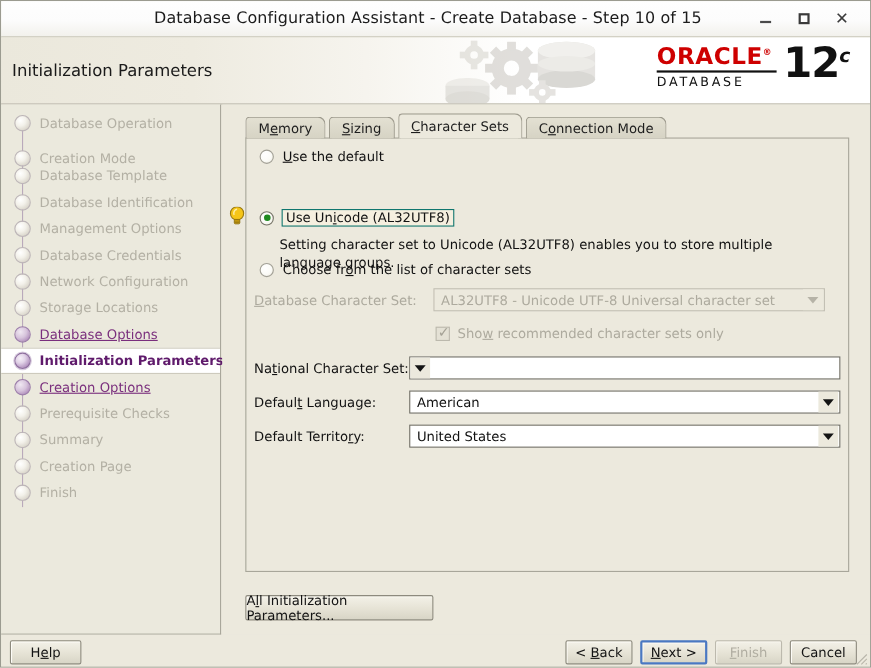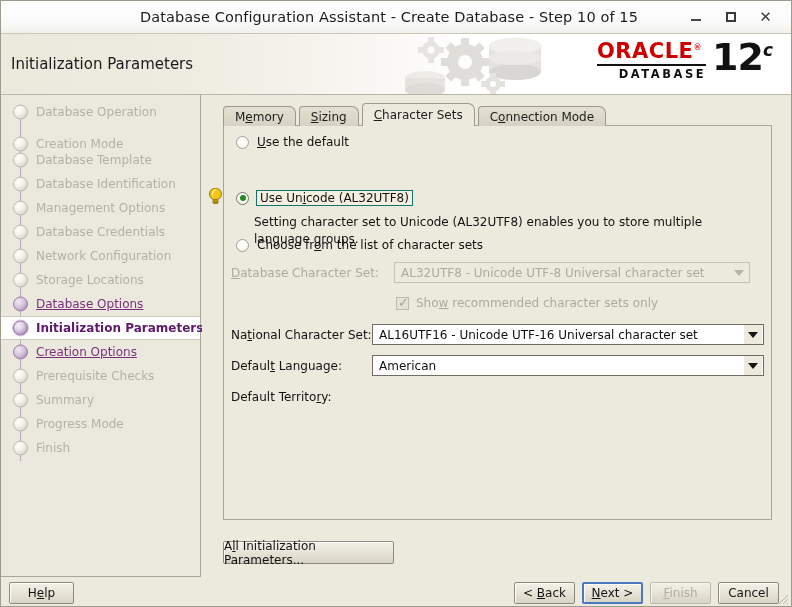--- a/index.html
+++ b/index.html
@@ -66,22 +66,22 @@
   .orablock { width: 116px; padding-top: 2px; }
   .oraword {
     font-family: "DejaVu Sans", "Liberation Sans", sans-serif;
     font-weight: bold; font-size: 21px; color: #ce0000;
     letter-spacing: 0.5px; line-height: 1.0; position: relative;
   }
   .oraword sup { font-size: 8px; vertical-align: super; }
   .oraline { border-bottom: 2px solid #111; margin: 2px 0 1px 0; }
   .oradb {
     font-family: "DejaVu Sans", "Liberation Sans", sans-serif;
-    font-weight: bold; font-size: 11.5px; color: #111;
-    letter-spacing: 2.5px; text-align: right;
+    font-weight: normal; font-size: 11.5px; color: #111;
+    letter-spacing: 2.5px; text-align: left;
   }
   .ver12 {
     font-family: "DejaVu Sans", "Liberation Sans", sans-serif;
     font-weight: bold; font-size: 38px; color: #111; line-height: 0.95;
     margin-left: 6px; letter-spacing: -1px;
   }
   .ver12 em {
     font-style: italic; font-weight: bold; font-size: 17px;
     vertical-align: super; letter-spacing: 0;
   }
@@ -387,21 +387,21 @@
         <div class="navitem pending" style="top: 269px;">
           <span class="dot"></span>
           <span class="lbl">Prerequisite Checks</span>
         </div>
         <div class="navitem pending" style="top: 293px;">
           <span class="dot"></span>
           <span class="lbl">Summary</span>
         </div>
         <div class="navitem pending" style="top: 317px;">
           <span class="dot"></span>
-          <span class="lbl">Progress Mode</span>
+          <span class="lbl">Creation Page</span>
         </div>
         <div class="navitem pending" style="top: 341px;">
           <span class="dot"></span>
           <span class="lbl">Finish</span>
         </div>
       </div>
   </div>
 
   <div class="content">
 
@@ -453,35 +453,40 @@
           </span>
       </div>
 
       <div class="chkrow" style="left:172px; top:170px;">
         <span class="chk checked"></span>
         <span class="chk-lbl">Sho<u>w</u> recommended character sets only</span>
       </div>
 
       <div class="fieldlabel" style="left:7px; top:202px;">Na<u>t</u>ional Character Set:</div>
       <div class="combo" style="left:148px; top:198px; width:392px;">
-        <span class="val">AL16UTF16 - Unicode UTF-16 Universal character set</span>
         <span class="arrowbox">
             <span class="arrow-dn"></span>
           </span>
       </div>
 
       <div class="fieldlabel" style="left:7px; top:233px;">Defaul<u>t</u> Language:</div>
       <div class="combo" style="left:148px; top:229px; width:392px;">
         <span class="val">American</span>
         <span class="arrowbox">
             <span class="arrow-dn"></span>
           </span>
       </div>
 
       <div class="fieldlabel" style="left:7px; top:264px;">Default Territo<u>r</u>y:</div>
+      <div class="combo" style="left:148px; top:260px; width:392px;">
+        <span class="val">United States</span>
+        <span class="arrowbox">
+            <span class="arrow-dn"></span>
+          </span>
+      </div>
 
     </div>
   </div>
 
   <div class="btn allparams">
     <span>A<u>l</u>l Initialization Parameters...</span>
   </div>
 
   <div class="bottombar">
     <div class="btn helpbtn">

